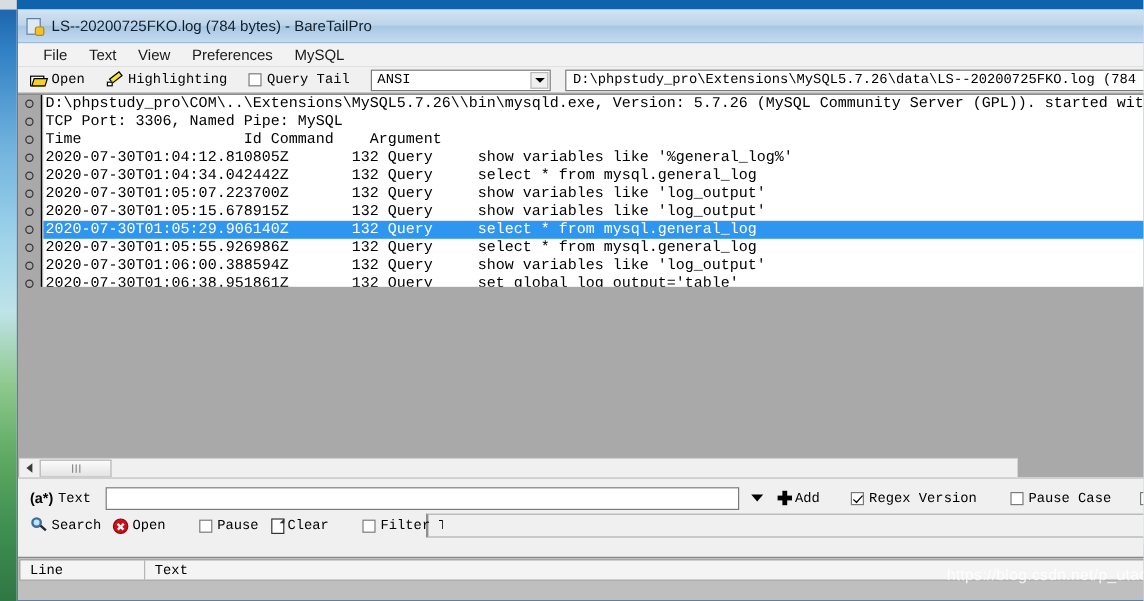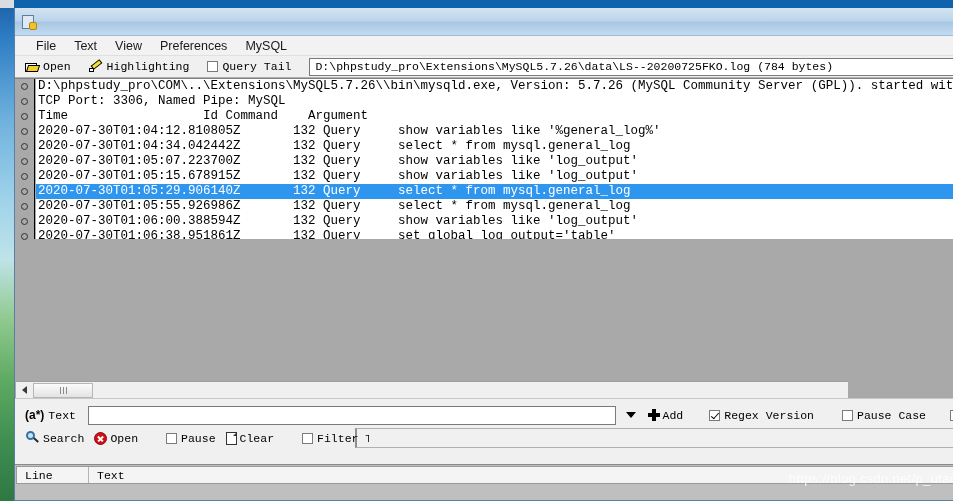--- a/index.html
+++ b/index.html
@@ -406,21 +406,21 @@
     border-right: 1px solid #9a9a9a;
   }
   .res-col {
     font-family: "Liberation Mono", monospace;
     font-size: 11.5px;
     display: flex; align-items: center;
     padding-left: 8px;
     border-right: 1px solid #b5b5b5;
     box-sizing: border-box;
   }
-  .res-col.c1 { width: 72px; }
+  .res-col.c1 { width: 104px; }
   .res-col.c2 { flex: 1; border-right: none;}
   .res-body {
     height: 15px;
     background: #bfbfbf;
   }
   .watermark {
     position: absolute;
     right: 10px; bottom: 14px;
     font-family: "Liberation Sans", sans-serif;
     font-size: 13px;
@@ -440,20 +440,21 @@
     <div class="desktop-topstrip-inner"></div>
   </div>
 
   <div class="window">
 
     <div class="titlebar">
       <div class="title-icon">
         <div class="sheet"></div>
         <div class="star"></div>
       </div>
+      <div class="title-text">LS--20200725FKO.log (784 bytes) - BareTailPro</div>
 
     </div>
 
     <div class="menubar">
       <div class="menu-item">File</div>
       <div class="menu-item">Text</div>
       <div class="menu-item">View</div>
       <div class="menu-item">Preferences</div>
       <div class="menu-item">MySQL</div>
     </div>
@@ -474,20 +475,26 @@
             <span class="tip"></span>
         </span>
         <span class="lbl">Highlighting</span>
       </div>
 
       <div class="tb-item">
         <span class="chk"></span>
         <span class="lbl">Query Tail</span>
       </div>
 
+      <div class="combo">
+        <span class="val">ANSI</span>
+        <span class="arrowbox">
+            <span class="caret-down"></span>
+          </span>
+      </div>
 
       <div class="pathbox">
         <span>D:\phpstudy_pro\Extensions\MySQL5.7.26\data\LS--20200725FKO.log (784 bytes)</span>
       </div>
     </div>
 
     <div class="logarea">
 
       <div class="gutter">
         <div class="gut-row">

